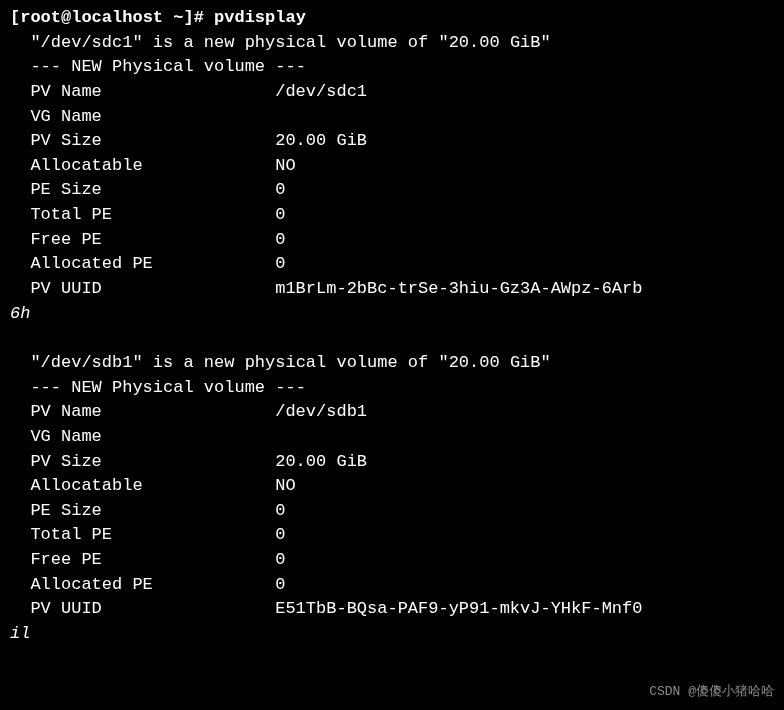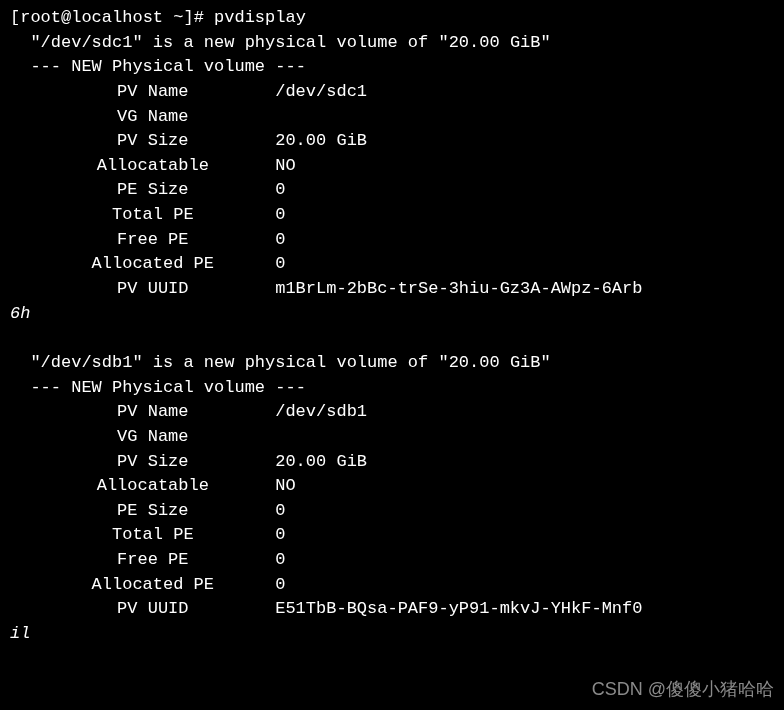--- a/index.html
+++ b/index.html
@@ -14,46 +14,46 @@
       font-size: 17px;
       line-height: 1.45;
       padding: 6px 10px;
       width: 784px;
       height: 710px;
       position: relative;
       overflow: hidden;
     }
     .line {
       white-space: pre;
+      font-weight: bold;
     }
     .field-row {
       white-space: pre;
       padding-left: 2ch;
     }
     .header-row {
       white-space: pre;
       padding-left: 2ch;
     }
     .wrap-cont {
       white-space: pre;
       padding-left: 0;
       font-style: italic;
     }
     .label {
       display: inline-block;
       width: 24ch;
-      text-align: center;
     }
     .watermark {
       position: absolute;
       bottom: 8px;
       right: 10px;
       color: #8a8a8a;
-      font-size: 18px;
-      font-family: Liberation Sans, sans-serif;
+      font-size: 13px;
+      font-family: Liberation Mono, monospace;
       margin-top: 8px;
     }
     .spacer {
       height: 1.45em;
     }
   </style>
 </head>
 <body>
 
 <div class="line">[<span>root</span>@<span>localhost</span> <span>~</span>]<span>#</span> <span>pvdisplay</span></div>

